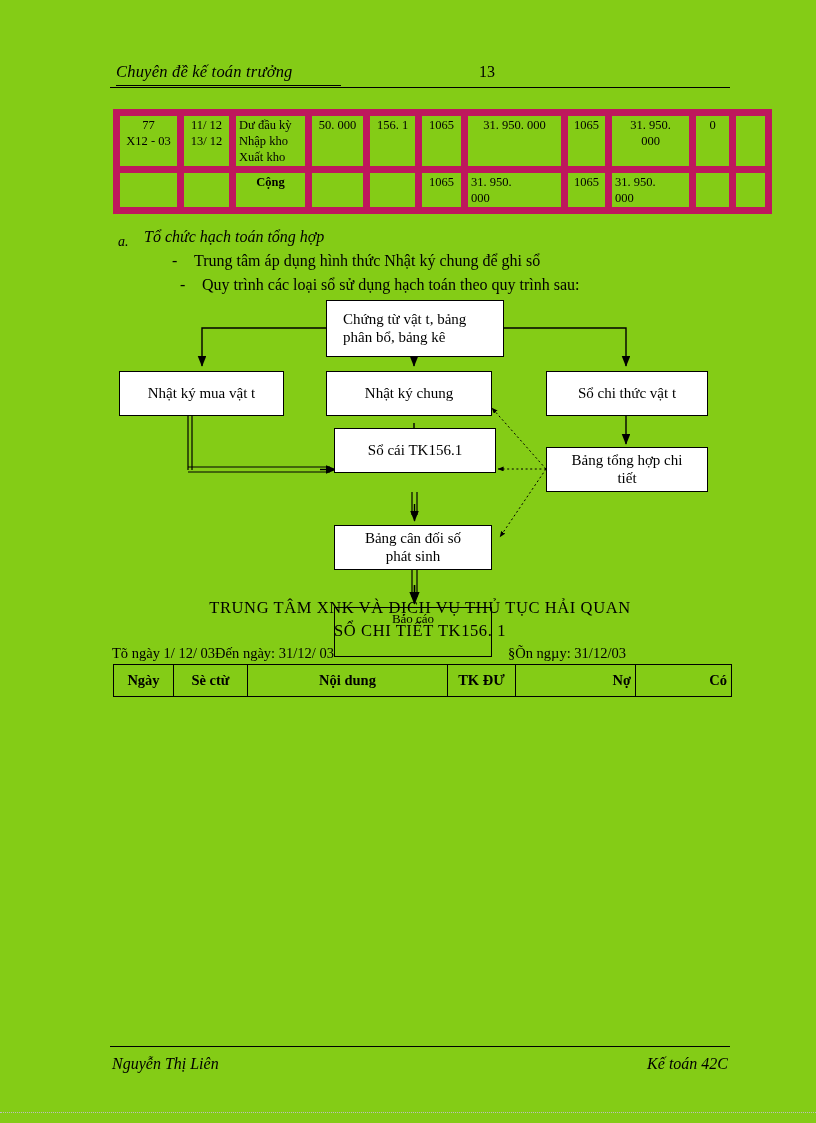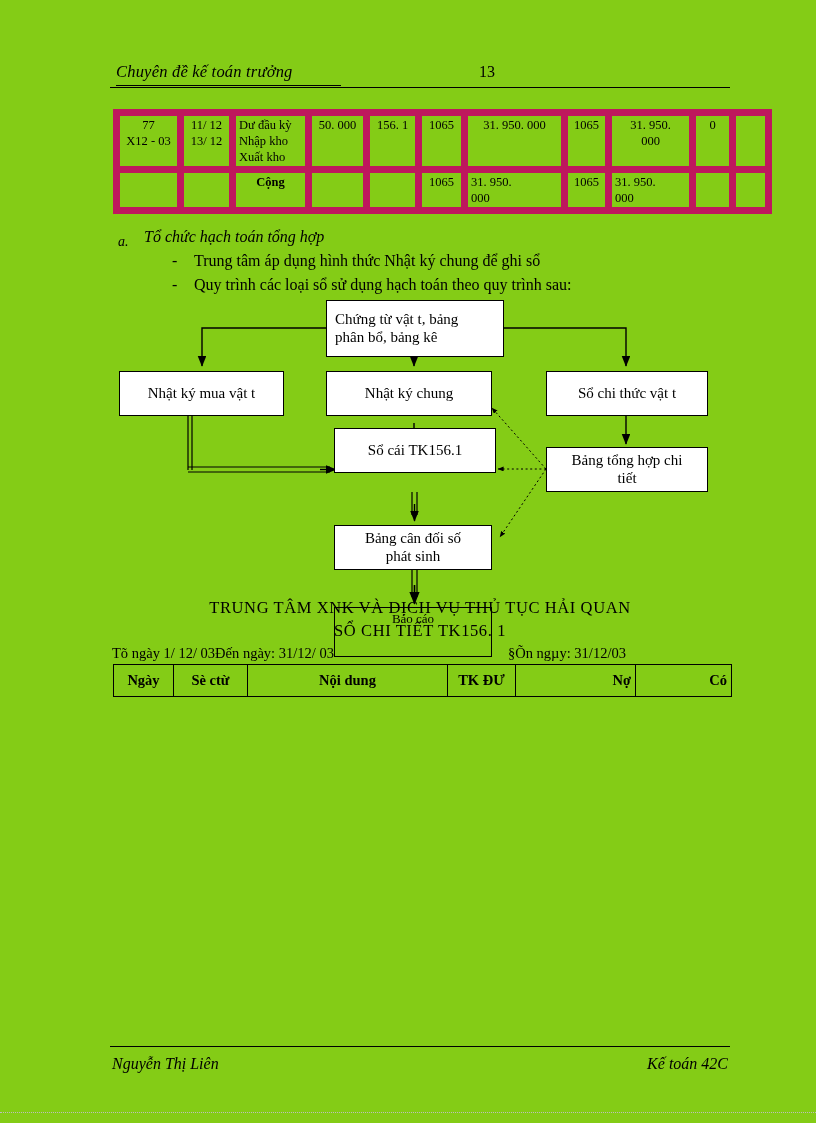--- a/index.html
+++ b/index.html
@@ -107,21 +107,21 @@
     position: absolute;
     left: 54px;
     font-size: 16px;
     white-space: nowrap;
   }
   .bullet .dash {
     display: inline-block;
     width: 22px;
   }
   .b1 { top: 24px; }
-  .b2 { top: 48px; }
+  .b2 { top: 48px; margin-left: 8px; }
 
   
   #flow {
     position: absolute;
     left: 0;
     top: 0;
     width: 816px;
     height: 1123px;
     pointer-events: none;
   }
@@ -129,21 +129,21 @@
     position: absolute;
     border: 1.4px solid #000;
     background: #ffffff;
     box-sizing: border-box;
     display: flex;
     align-items: center;
     justify-content: center;
     text-align: center;
     font-size: 15px;
     line-height: 1.18;
-    padding: 2px 4px;
+    padding: 2px 12px;
   }
 
   
   .rpt {
     position: absolute;
     left: 110px;
     top: 598px;
     width: 620px;
     font-size: 16.5px;
     letter-spacing: 0.6px;

